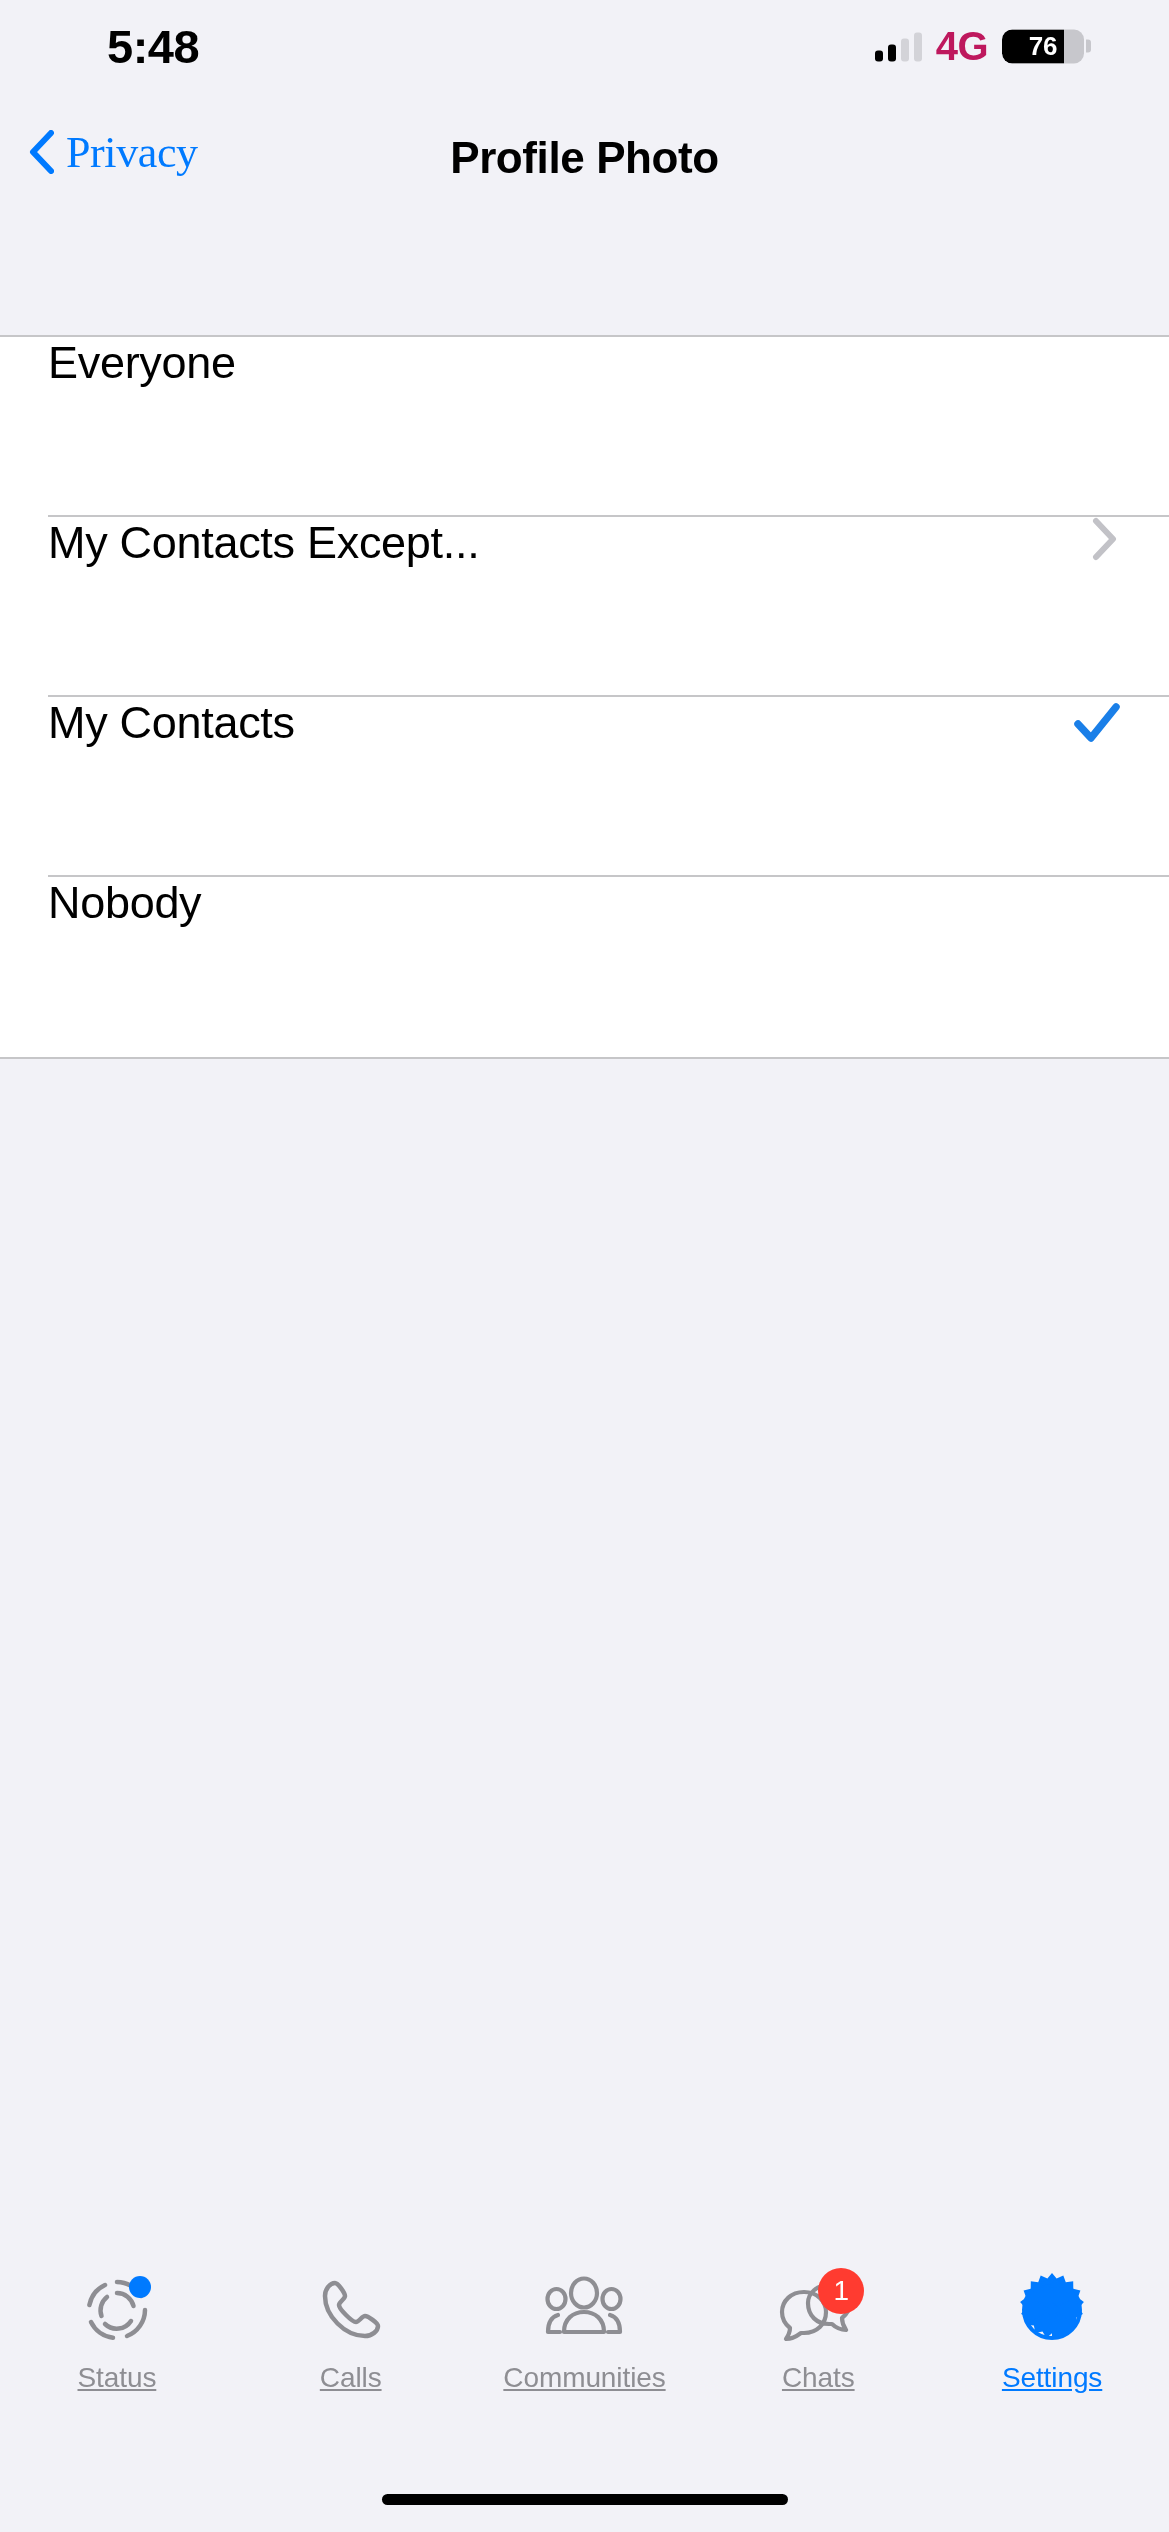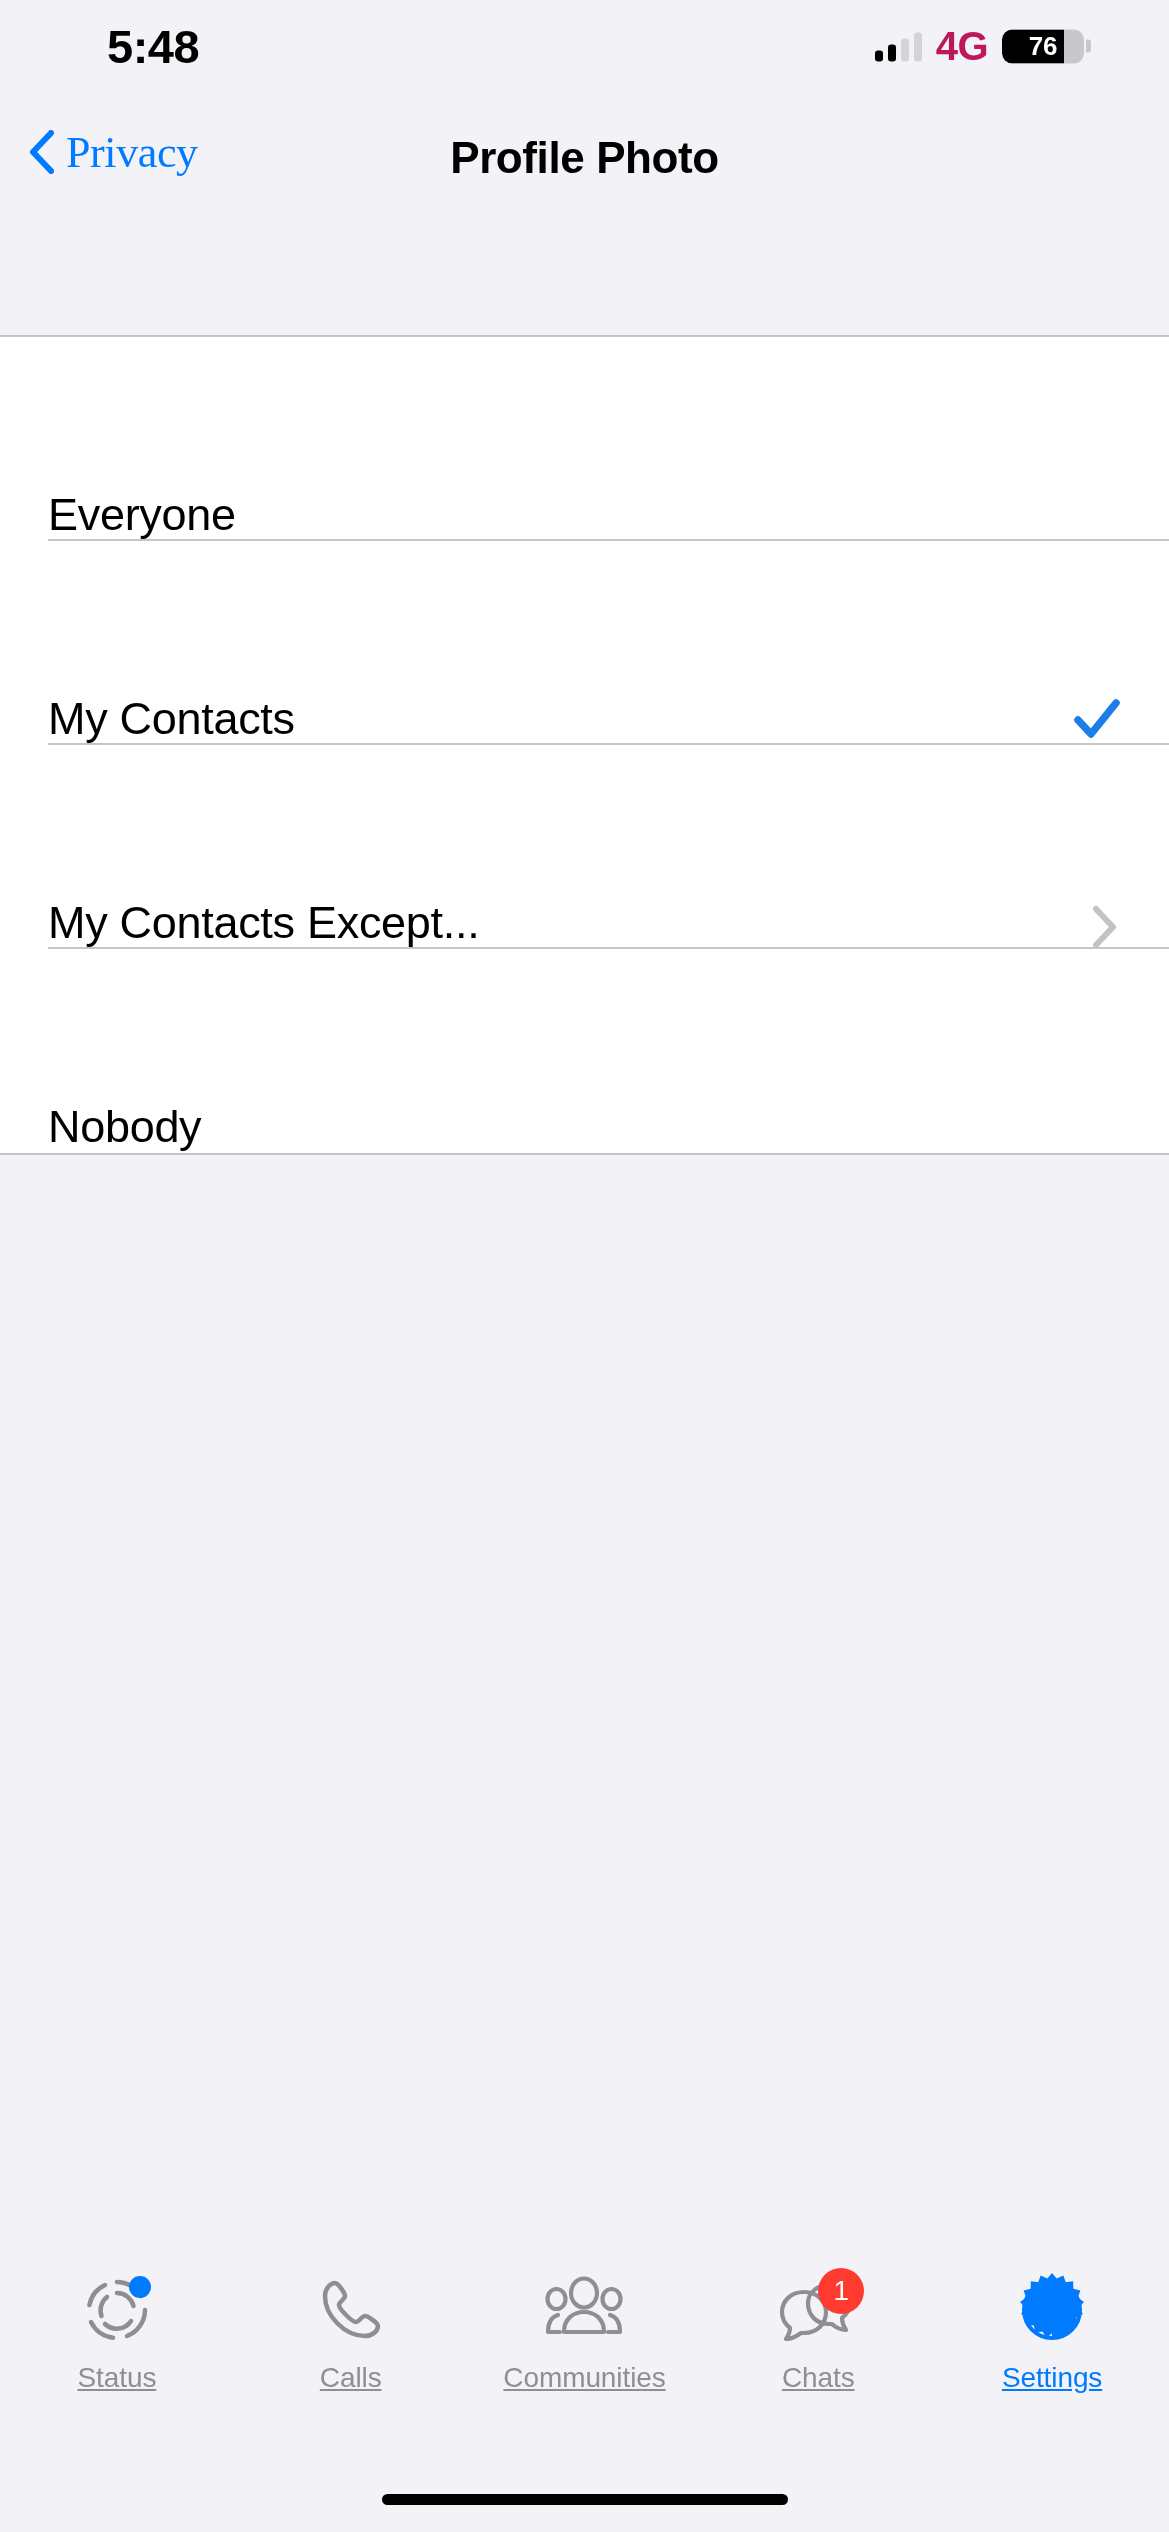--- a/index.html
+++ b/index.html
@@ -162,23 +162,23 @@
   }
   .spacer-top { height: 128px; }
 
   .list-section {
     background: #FFFFFF;
     border-top: 2px solid #C6C6C8;
     border-bottom: 2px solid #C6C6C8;
   }
   .row {
     position: relative;
-    height: 204px;
-    display: flex;
-    align-items: flex-end;
+    height: 180px;
+    display: flex;
+    align-items: flex-start;
     padding: 0 46px 0 48px;
     background: #FFFFFF;
     cursor: pointer;
   }
   .row-label {
     font-size: 45px;
     color: #000000;
     letter-spacing: -0.3px;
     flex: 1 1 auto;
   }
@@ -314,31 +314,31 @@
     <div class="spacer-top"></div>
 
     <div class="list-section">
 
       <div class="row">
         <span class="row-label">Everyone</span>
         <div class="row-sep"></div>
       </div>
 
       <div class="row">
+        <span class="row-label">My Contacts Except...</span>
+        <svg class="row-chevron" viewBox="0 0 26 44">
+          <path d="M5 4 L22 22 L5 40" fill="none" stroke="#C2C2C7" stroke-width="6" stroke-linecap="round" stroke-linejoin="round"></path>
+        </svg>
+        <div class="row-sep"></div>
+      </div>
+
+      <div class="row">
         <span class="row-label">My Contacts</span>
         <svg class="row-check" viewBox="0 0 52 52">
           <path d="M7 27 L20 41 L45 10" fill="none" stroke="#1A7FE8" stroke-width="7.5" stroke-linecap="round" stroke-linejoin="round"></path>
-        </svg>
-        <div class="row-sep"></div>
-      </div>
-
-      <div class="row">
-        <span class="row-label">My Contacts Except...</span>
-        <svg class="row-chevron" viewBox="0 0 26 44">
-          <path d="M5 4 L22 22 L5 40" fill="none" stroke="#C2C2C7" stroke-width="6" stroke-linecap="round" stroke-linejoin="round"></path>
         </svg>
         <div class="row-sep"></div>
       </div>
 
       <div class="row">
         <span class="row-label">Nobody</span>
       </div>
 
     </div>
   </div>

